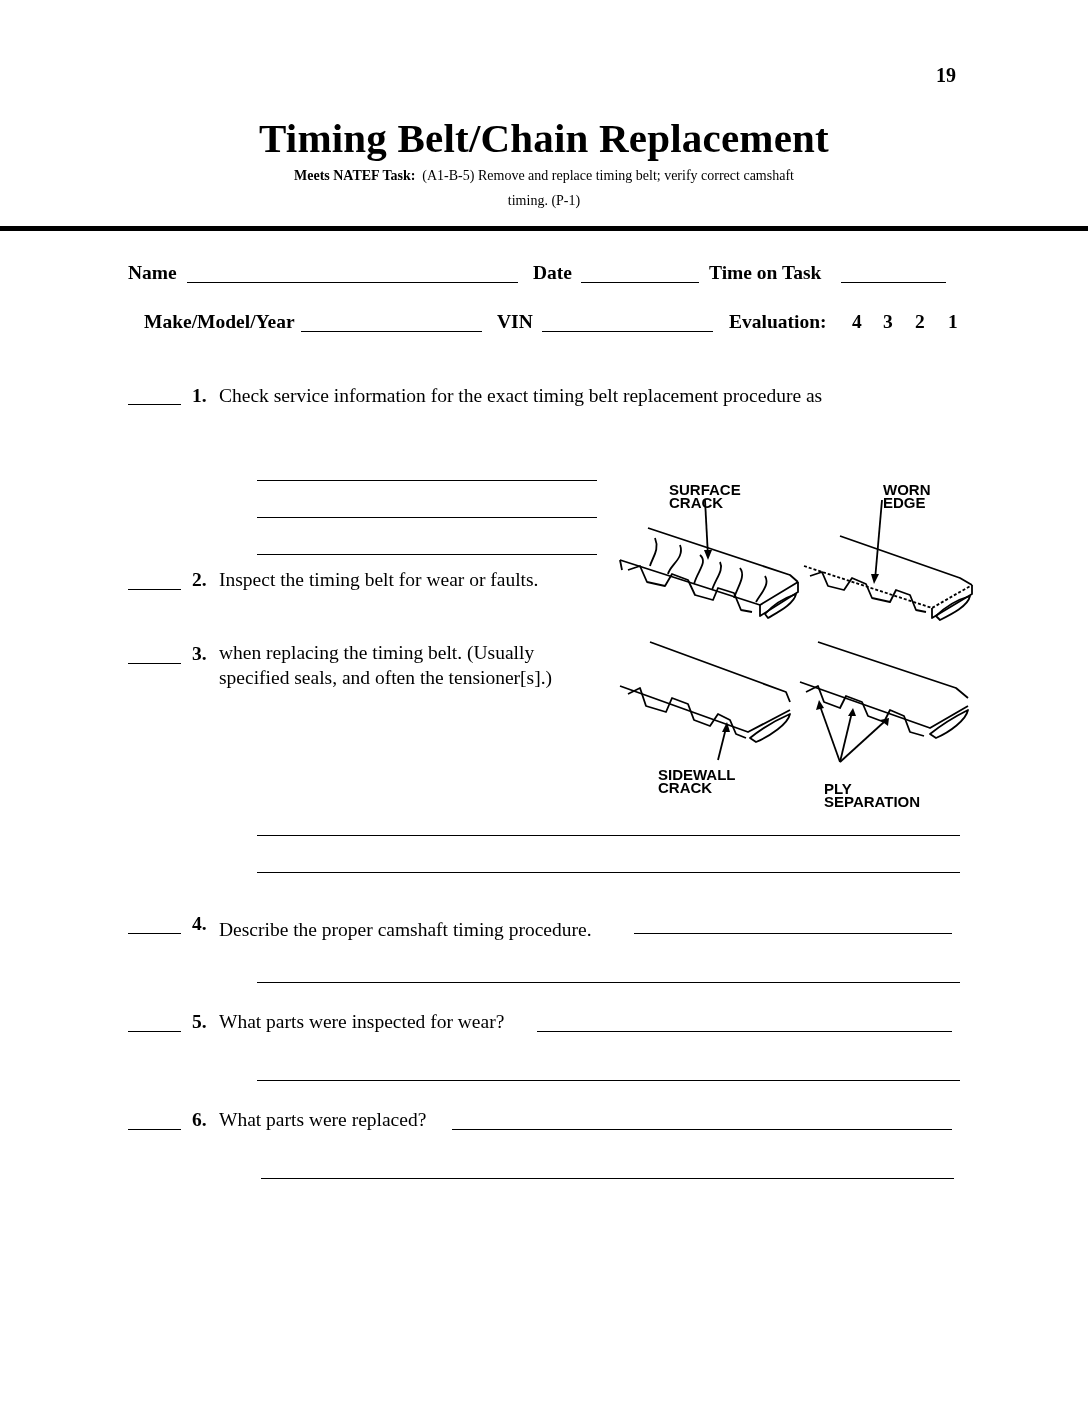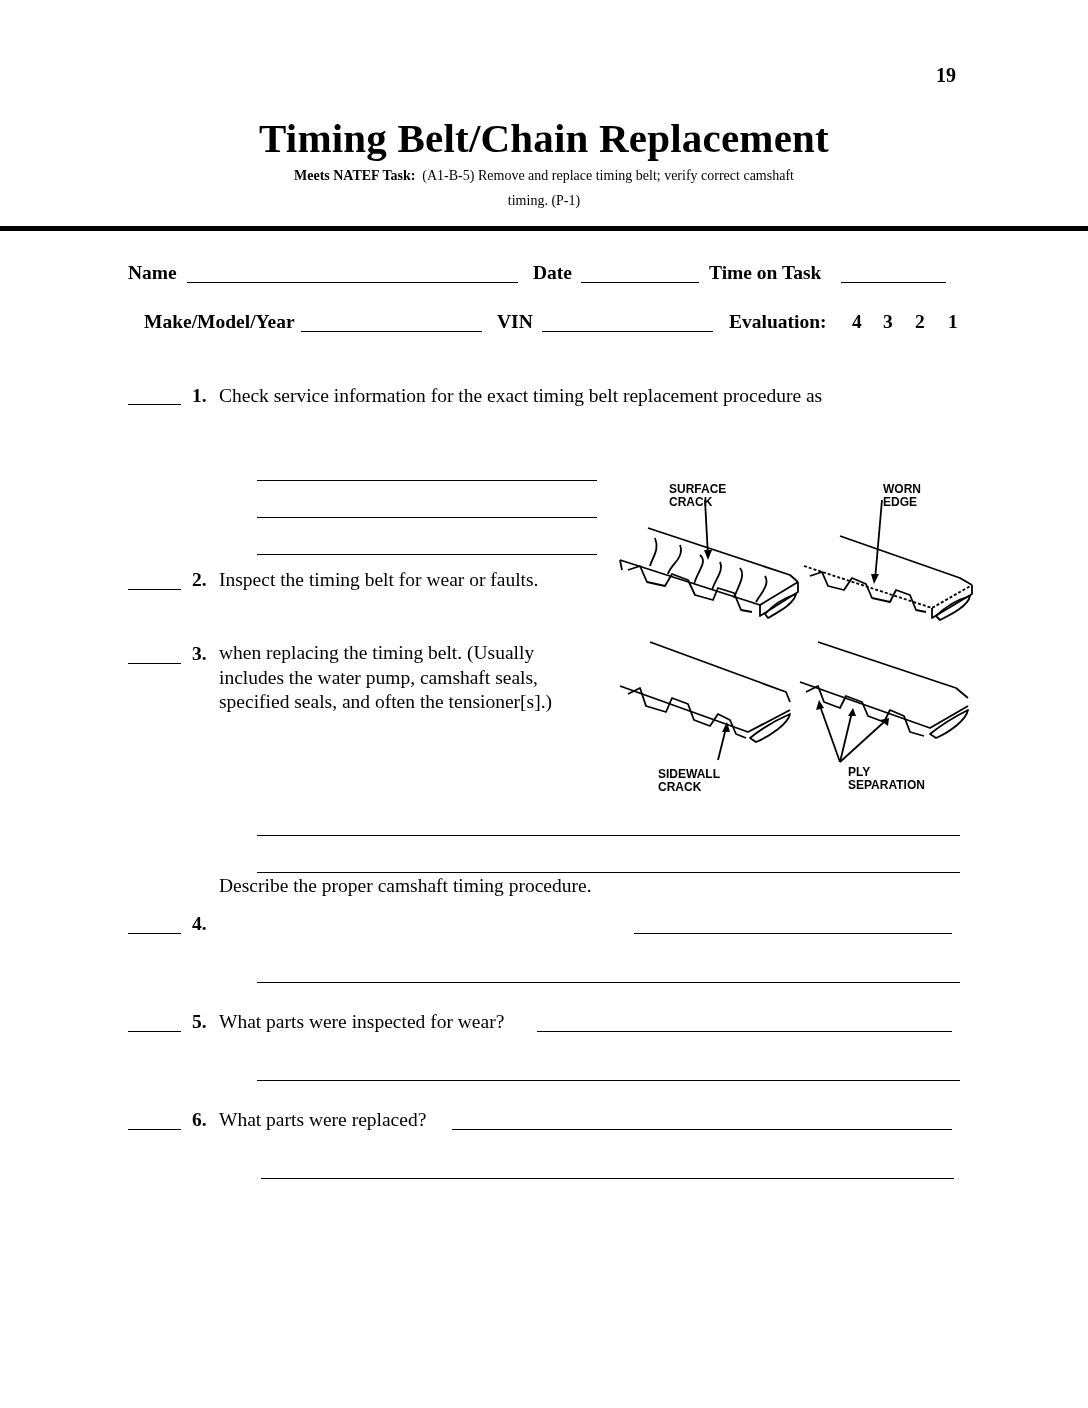--- a/index.html
+++ b/index.html
@@ -11,21 +11,21 @@
   .page-number { left: 936px; top: 64px; font-size: 20px; font-weight: bold; }
   .title { left: 0; width: 1088px; top: 114px; text-align: center; font-size: 41px; font-weight: bold; letter-spacing: 0.2px; }
   .subtitle { left: 150px; width: 788px; top: 163px; text-align: center; font-size: 14px; line-height: 25px; }
   .subtitle b { font-weight: bold; }
   .rule { left: 0; top: 226px; width: 1088px; height: 5px; background: #000; }
   .field-row { font-size: 19.5px; white-space: nowrap; }
   .lbl { font-weight: bold; }
   .blank { position: absolute; height: 0; border-bottom: 1.5px solid #000; }
   .num { font-weight: bold; }
   .item-text { font-size: 19.5px; line-height: 25px; }
-  .fig-label { font-family: "Liberation Sans", "DejaVu Sans", sans-serif; font-weight: bold; font-size: 12px; line-height: 13px; }
+  .fig-label { font-family: "Liberation Sans", "DejaVu Sans", sans-serif; font-weight: bold; font-size: 15px; line-height: 13px; }
   svg { position: absolute; overflow: visible; }
 </style>
 </head>
 <body>
 
 <div class="abs page-number">19</div>
 <div class="abs title">Timing Belt/Chain Replacement</div>
 <div class="abs subtitle">
   <b>Meets NATEF Task:</b>&nbsp;
   <span>(A1-B-5) Remove and replace timing belt; verify correct camshaft</span><br>
@@ -60,41 +60,40 @@
 <div class="blank" style="left:257px; top:554px; width:340px;"></div>
 
 <div class="blank" style="left:128px; top:589px; width:53px;"></div>
 <div class="abs item-text num" style="left:192px; top:567px;">2.</div>
 <div class="abs item-text" style="left:219px; top:567px; white-space:nowrap;">Inspect the timing belt for wear or faults.</div>
 
 <div class="blank" style="left:128px; top:663px; width:53px;"></div>
 <div class="abs item-text num" style="left:192px; top:641px;">3.</div>
 <div class="abs item-text" style="left:219px; top:641px; white-space:nowrap; line-height:24.5px;">
   <div>when replacing the timing belt.  (Usually</div>
-  <div>includes the water pump, camshaft seals,</div>
   <div>specified seals, and often the tensioner[s].)</div>
 </div>
 <div class="blank" style="left:257px; top:835px; width:703px;"></div>
 <div class="blank" style="left:257px; top:872px; width:703px;"></div>
 
 <div class="abs" style="left:600px; top:470px; width:390px; height:340px;">
 
   <div class="abs fig-label" style="left:69px; top:13px;">
     <div>SURFACE</div>
       <div>CRACK</div>
   </div>
   <div class="abs fig-label" style="left:283px; top:13px;">
     <div>WORN</div>
       <div>EDGE</div>
   </div>
   <div class="abs fig-label" style="left:58px; top:298px;">
     <div>SIDEWALL</div>
       <div>CRACK</div>
   </div>
-  <div class="abs fig-label" style="left:224px; top:296px;margin-left:24px;">
+  <div class="abs fig-label" style="left:224px; top:312px;">
     <div>PLY</div>
       <div>SEPARATION</div>
   </div>
 
   <svg width="390" height="340" viewBox="0 0 390 340">
     <g fill="none" stroke="#000" stroke-width="1.8" stroke-linejoin="round">
       <path d="M48 58 L190 105 L198 112"></path>
       <path d="M20 90 L160 135 L198 112"></path>
       <path d="M20 90 L22 100"></path>
       <path d="M160 135 L160 146 L198 122 L198 112"></path>
@@ -139,21 +138,21 @@
       <path d="M240 292 L284 252"></path>
     </g>
     <polygon points="216,240 224,238 219,230" fill="#000"></polygon>
     <polygon points="248,246 256,246 253,238" fill="#000"></polygon>
     <polygon points="280,250 288,256 289,248" fill="#000"></polygon>
   </svg>
 </div>
 
 <div class="blank" style="left:128px; top:933px; width:53px;"></div>
 <div class="abs item-text num" style="left:192px; top:911px;">4.</div>
-<div class="abs item-text" style="left:219px; top:873px; white-space:nowrap;">Describe the proper camshaft timing procedure.</div>
+<div class="abs item-text" style="left:219px; top:917px; white-space:nowrap;">Describe the proper camshaft timing procedure.</div>
 <div class="blank" style="left:634px; top:933px; width:318px;"></div>
 <div class="blank" style="left:257px; top:982px; width:703px;"></div>
 
 <div class="blank" style="left:128px; top:1031px; width:53px;"></div>
 <div class="abs item-text num" style="left:192px; top:1009px;">5.</div>
 <div class="abs item-text" style="left:219px; top:1009px; white-space:nowrap;">What parts were inspected for wear?</div>
 <div class="blank" style="left:537px; top:1031px; width:415px;"></div>
 <div class="blank" style="left:257px; top:1080px; width:703px;"></div>
 
 <div class="blank" style="left:128px; top:1129px; width:53px;"></div>

